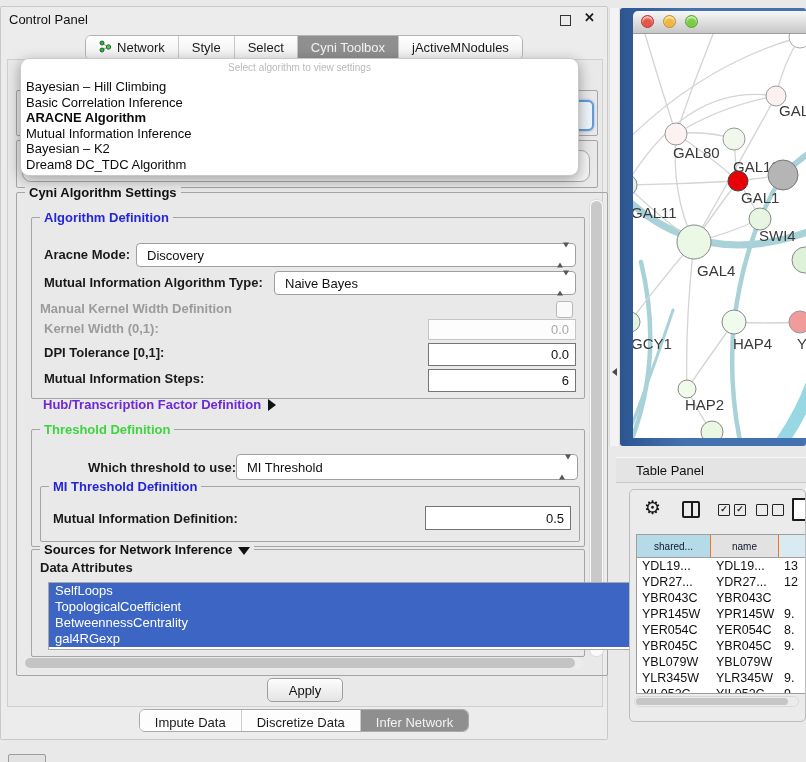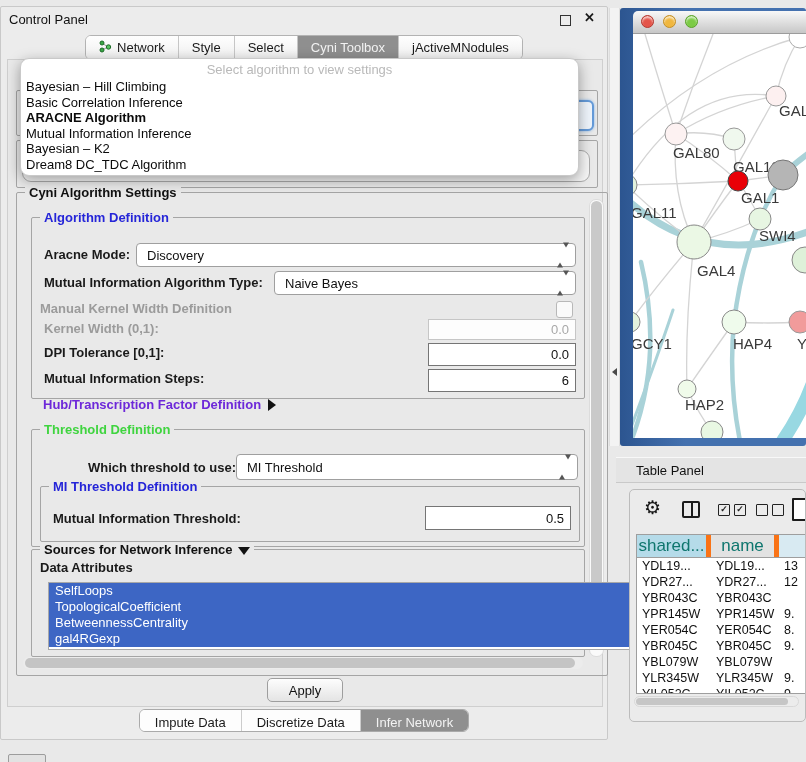--- a/index.html
+++ b/index.html
@@ -17,21 +17,21 @@
 .neticon{width:13px;height:13px;margin-right:5px;display:inline-block}
 .content{position:absolute;left:6px;top:52px;width:596px;height:648px;background:#e9e9e9;border:1px solid #cfcfcf;box-sizing:border-box}
 .content>*{position:absolute}
 
 .hbox1{left:8px;top:30px;width:580px;height:44px;border:1px solid #bdbdbd;border-radius:3px}
 .hfocus{left:464px;top:40px;width:118px;height:27px;border:2px solid #649ad8;border-radius:6px;background:#eef4fb;box-shadow:0 0 3px #86b4e4}
 .hbox2{left:8px;top:80px;width:580px;height:46px;border:1px solid #bdbdbd;border-radius:3px}
 .hbtn{left:14px;top:90px;width:566px;height:30px;border:1px solid #ababab;border-radius:9px;background:#f5f5f5}
 
 .dropdown{left:12px;top:-2px;width:559px;height:118px;background:#fff;border:1px solid #c9c9c9;border-radius:9px;box-shadow:0 4px 14px rgba(0,0,0,.35);z-index:20;padding-top:3px;box-sizing:border-box}
-.dd-head{text-align:center;color:#b9b9b9;font-size:13px;height:17px}
+.dd-head{text-align:center;color:#b9b9b9;font-size:10px;height:17px}
 .dd-item{font-size:13px;color:#0a0a0a;padding-left:5px;height:15.5px;line-height:15.5px;white-space:nowrap}
 .dd-item.bold{font-weight:bold}
 
 .groupbox{border:1px solid #a5a5a5;border-radius:2px}
 .gtitle{position:absolute;top:-8px;left:8px;background:#e9e9e9;padding:0 4px;font-size:13px;font-weight:bold;color:#111;white-space:nowrap}
 .gtitle.blue{color:#2525d8}
 .gtitle.green{color:#3fd43f}
 .groupbox>*{position:absolute}
 .cyni{left:8px;top:132px;width:590px;height:482px}
 .vscroll{right:3px;top:6px;width:13px;height:456px;background:#fafafa;border:1px solid #dcdcdc;border-radius:7px}
@@ -83,21 +83,21 @@
 .tpanel{position:absolute;left:629px;top:489px;width:177px;height:233px;background:#ebebeb;border:1px solid #bcbcbc;border-radius:5px;overflow:hidden;box-sizing:border-box}
 .tpanel>*{position:absolute}
 .gear{left:14px;top:8px;font-size:19px;color:#161616;line-height:20px}
 .colicon{left:52px;top:11px;width:14px;height:13px;border:2px solid #1b1b1b;border-radius:2px}
 .colicon div{position:absolute;left:50%;top:0;bottom:0;width:2px;background:#1b1b1b}
 .cbpair{top:14px;display:flex;gap:4px}
 .cb{width:10px;height:10px;border:1.5px solid #222;border-radius:1px;font-size:9px;line-height:9px;text-align:center;font-weight:bold;color:#222}
 .pageicon{left:162px;top:8px;width:15px;height:19px;border:2px solid #1b1b1b;border-radius:1px;background:#fff}
 .ntable{left:6px;top:44px;width:171px;height:160px;background:#fff;border:1px solid #9e9e9e;overflow:hidden;box-sizing:border-box}
 .thead{display:flex;height:22px;border-bottom:1px solid #9e9e9e}
-.hcell{font-size:17px;color:#0f766e;display:flex;align-items:center;justify-content:center;border-right:5px solid #f97316;box-sizing:border-box;overflow:hidden;white-space:nowrap}
+.hcell{font-size:10px;color:#0f172a;display:flex;align-items:center;justify-content:center;border-right:1px solid #f97316;box-sizing:border-box;overflow:hidden;white-space:nowrap}
 .w0{width:74px;flex:none}.w1{width:68px;flex:none}.w2{width:60px;flex:none}
 .trow{display:flex;height:16px}
 .cellv{font-size:12.5px;color:#101010;line-height:16px;padding-left:5px;box-sizing:border-box;white-space:nowrap;overflow:hidden}
 .tphscroll{left:4px;top:206px;width:165px;height:11px;background:#ececec;border:1px solid #d8d8d8;border-radius:6px;box-sizing:border-box}
 .tphscroll .thumb{position:absolute;left:1px;right:10px;top:1px;bottom:1px;background:#c6c6c6;border-radius:5px}
 .partialbtn{position:absolute;left:8px;top:754px;width:36px;height:12px;background:#e2e2e2;border:1px solid #9c9c9c;border-radius:2px}
 </style>
 </head>
 <body>
 
@@ -188,21 +188,21 @@
 
         <div class="thgroup groupbox">
           <span class="gtitle green">Threshold Definition</span>
           <span class="lbl" style="left:56px;top:30px">Which threshold to use:</span>
           <div class="combo" style="left:204px;top:24px;width:342px;height:26px">
             <span>MI Threshold</span>
             <span class="arrows"><span class="arr-up"></span><span class="arr-dn"></span></span>
           </div>
           <div class="migroup groupbox">
             <span class="gtitle blue">MI Threshold Definition</span>
-            <span class="lbl" style="left:12px;top:24px">Mutual Information Threshold:</span>
+            <span class="lbl" style="left:12px;top:24px">Mutual Information Definition:</span>
             <div class="inputbox" style="left:384px;top:19px;width:146px;height:24px">0.5</div>
           </div>
         </div>
 
         <div class="srcgroup groupbox">
           <span class="gtitle"><span>Sources for Network Inference</span><span class="tri-down"></span></span>
           <span class="lbl dalabel">Data Attributes</span>
           <div class="attrlist">
             <div class="alscroll">
                 <div class="thumb"></div>

